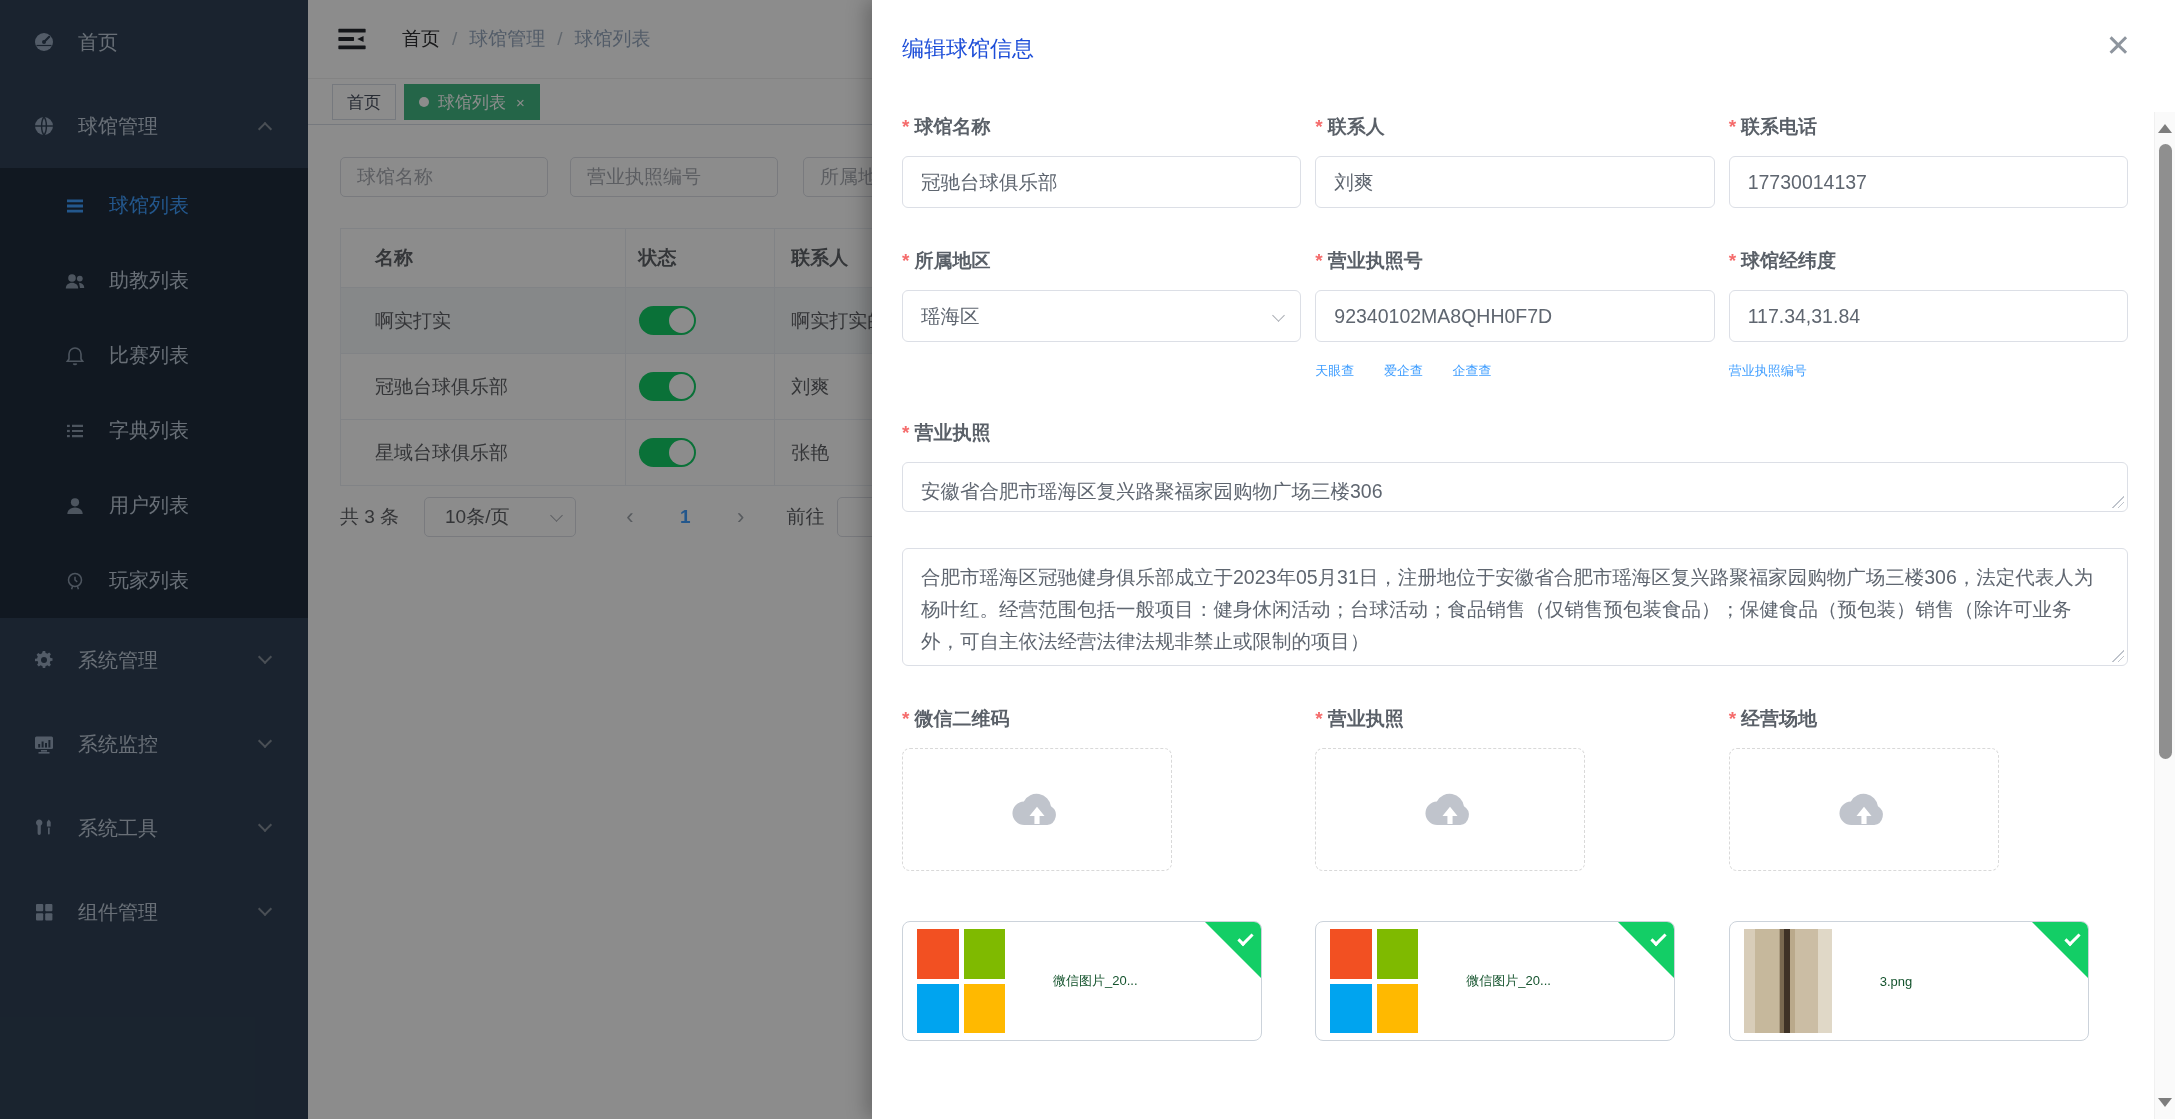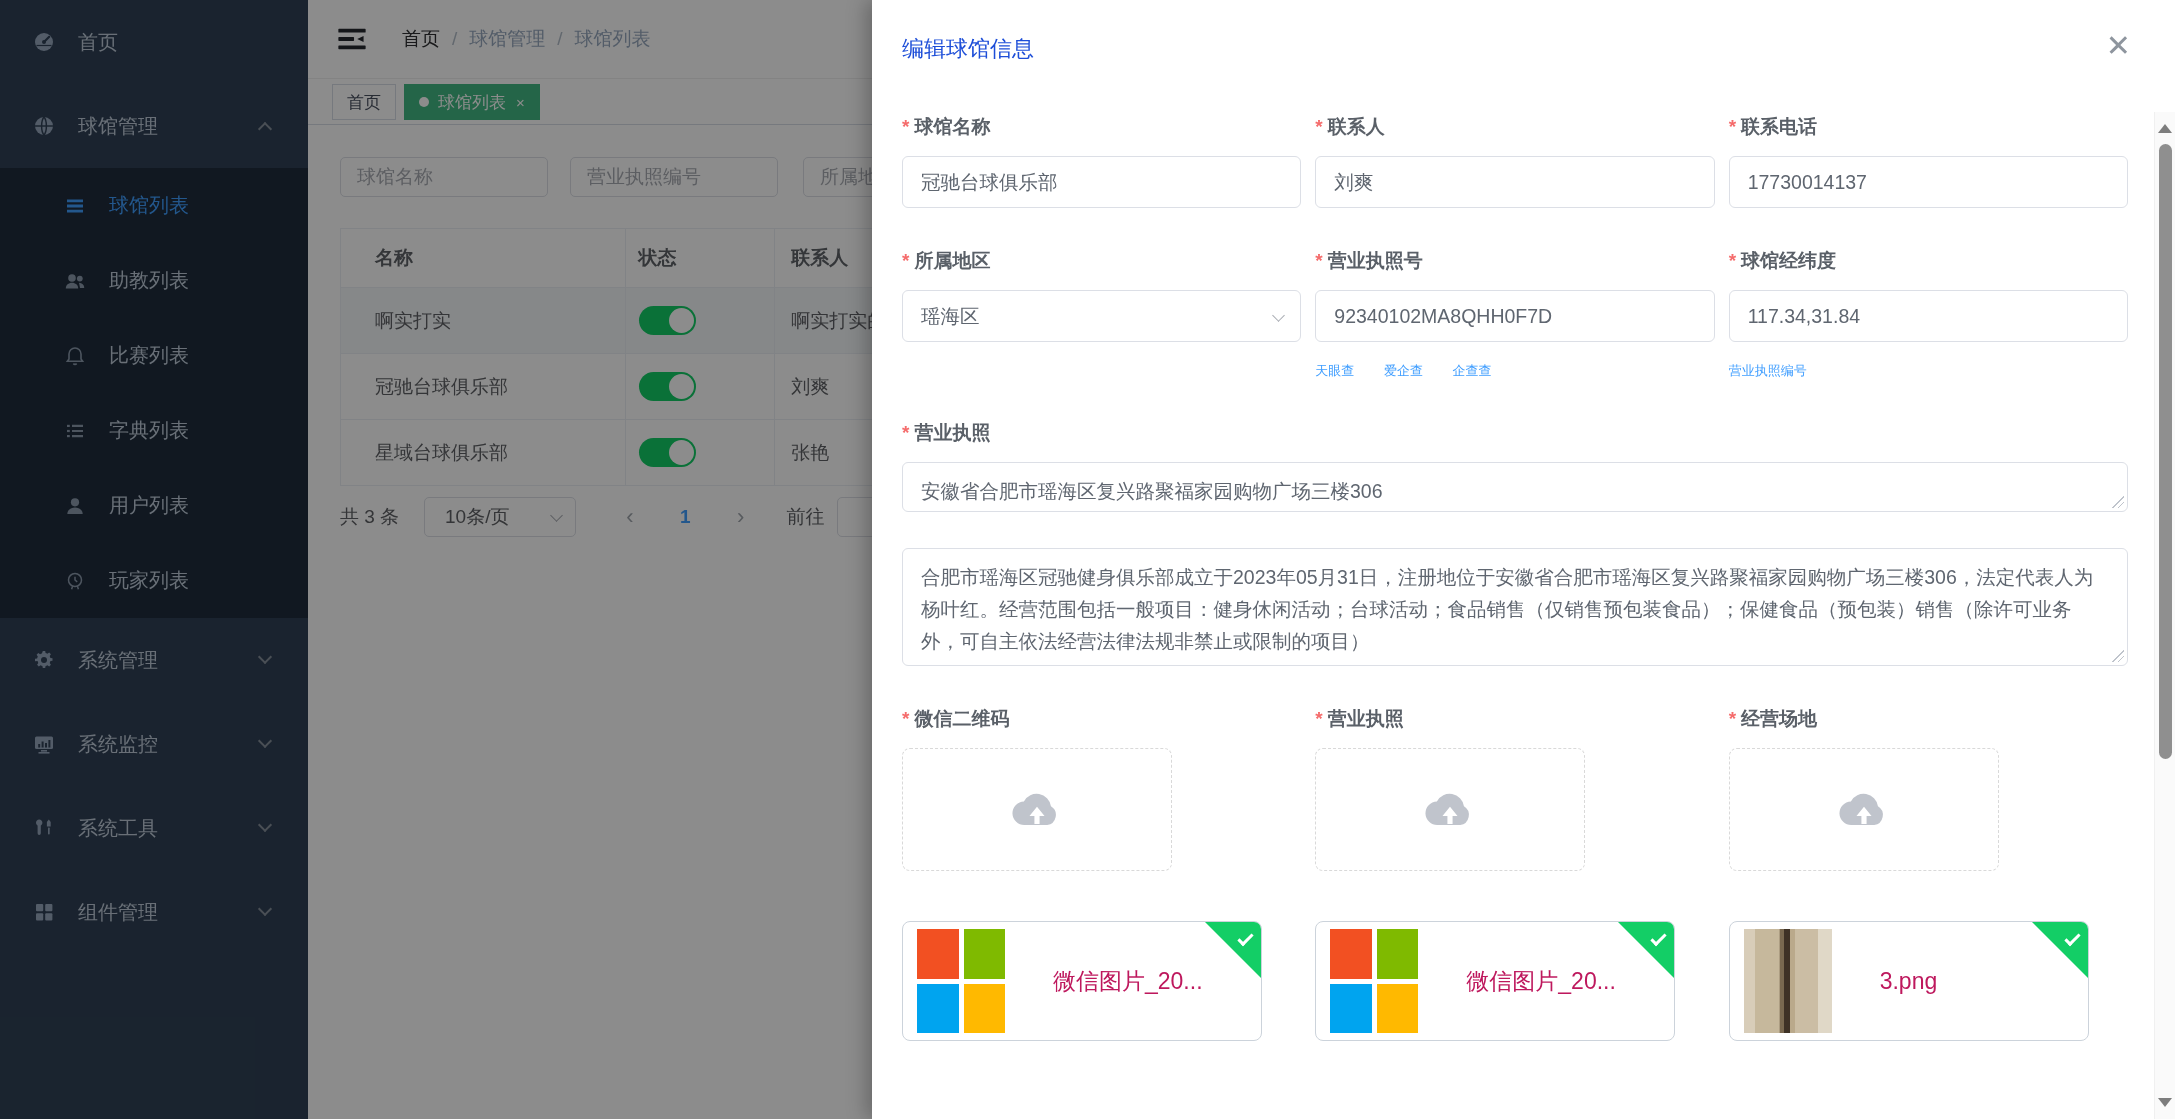--- a/index.html
+++ b/index.html
@@ -80,21 +80,21 @@
   .ta-grip { position:absolute; right:4px; bottom:4px; width:12px; height:12px;
     background:linear-gradient(135deg,transparent 0 50%,#bfc4cc 50% 57%,transparent 57% 72%,#bfc4cc 72% 79%,transparent 79%); }
   .upload-box { margin-top:16px; width:270px; height:123px; border:1px dashed #d9d9d9; border-radius:8px; display:flex; align-items:center; justify-content:center; cursor:pointer; background:#fff; }
   .files { margin-top:50px; }
   .fcard { position:relative; width:360px; height:120px; border:1px solid #ccd3db; border-radius:8px; overflow:hidden; background:#fff; padding:14px; display:flex; align-items:center; }
   .thumb-win { width:88px; height:104px; display:grid; grid-template-columns:1fr 1fr; grid-template-rows:1fr 1fr; gap:5px; background:#fff; flex:none; }
   .thumb-win i:nth-child(1){background:#f25022;} .thumb-win i:nth-child(2){background:#7fba00;}
   .thumb-win i:nth-child(3){background:#00a4ef;} .thumb-win i:nth-child(4){background:#ffb900;}
   .thumb-door { width:88px; height:104px; flex:none;
     background:linear-gradient(90deg,#d8cdb9 0 12%,#c6b89c 12% 40%,#7a6950 41% 46%,#3f3226 46% 52%,#baa98b 52% 58%,#cbbda4 58% 84%,#e0d8c7 84%); }
-  .fname { margin-left:48px; font-size:23px; color:#be185d; }
+  .fname { margin-left:48px; font-size:13px; color:#14532d; }
   .fcorner { position:absolute; top:0; right:0; width:0; height:0; border-top:56px solid #13ce66; border-left:56px solid transparent; }
   .fcheck { position:absolute; top:12px; right:8px; width:15px; height:8px; border-left:3px solid #fff; border-bottom:3px solid #fff; transform:rotate(-45deg); }
   
   .sb-track { position:absolute; right:0; top:112px; bottom:0; width:21px; background:#fafafa; border-left:1px solid #f0f0f0; z-index:60; }
   .sb-up { position:absolute; top:12px; left:3px; width:0; height:0; border-left:7px solid transparent; border-right:7px solid transparent; border-bottom:9px solid #7d7d7d; cursor:pointer; }
   .sb-thumb { position:absolute; top:32px; left:4px; width:13px; height:615px; border-radius:7px; background:#8f8f8f; cursor:pointer; }
   .sb-down { position:absolute; bottom:12px; left:3px; width:0; height:0; border-left:7px solid transparent; border-right:7px solid transparent; border-top:9px solid #7d7d7d; cursor:pointer; }
 </style>
 </head>
 <body>

